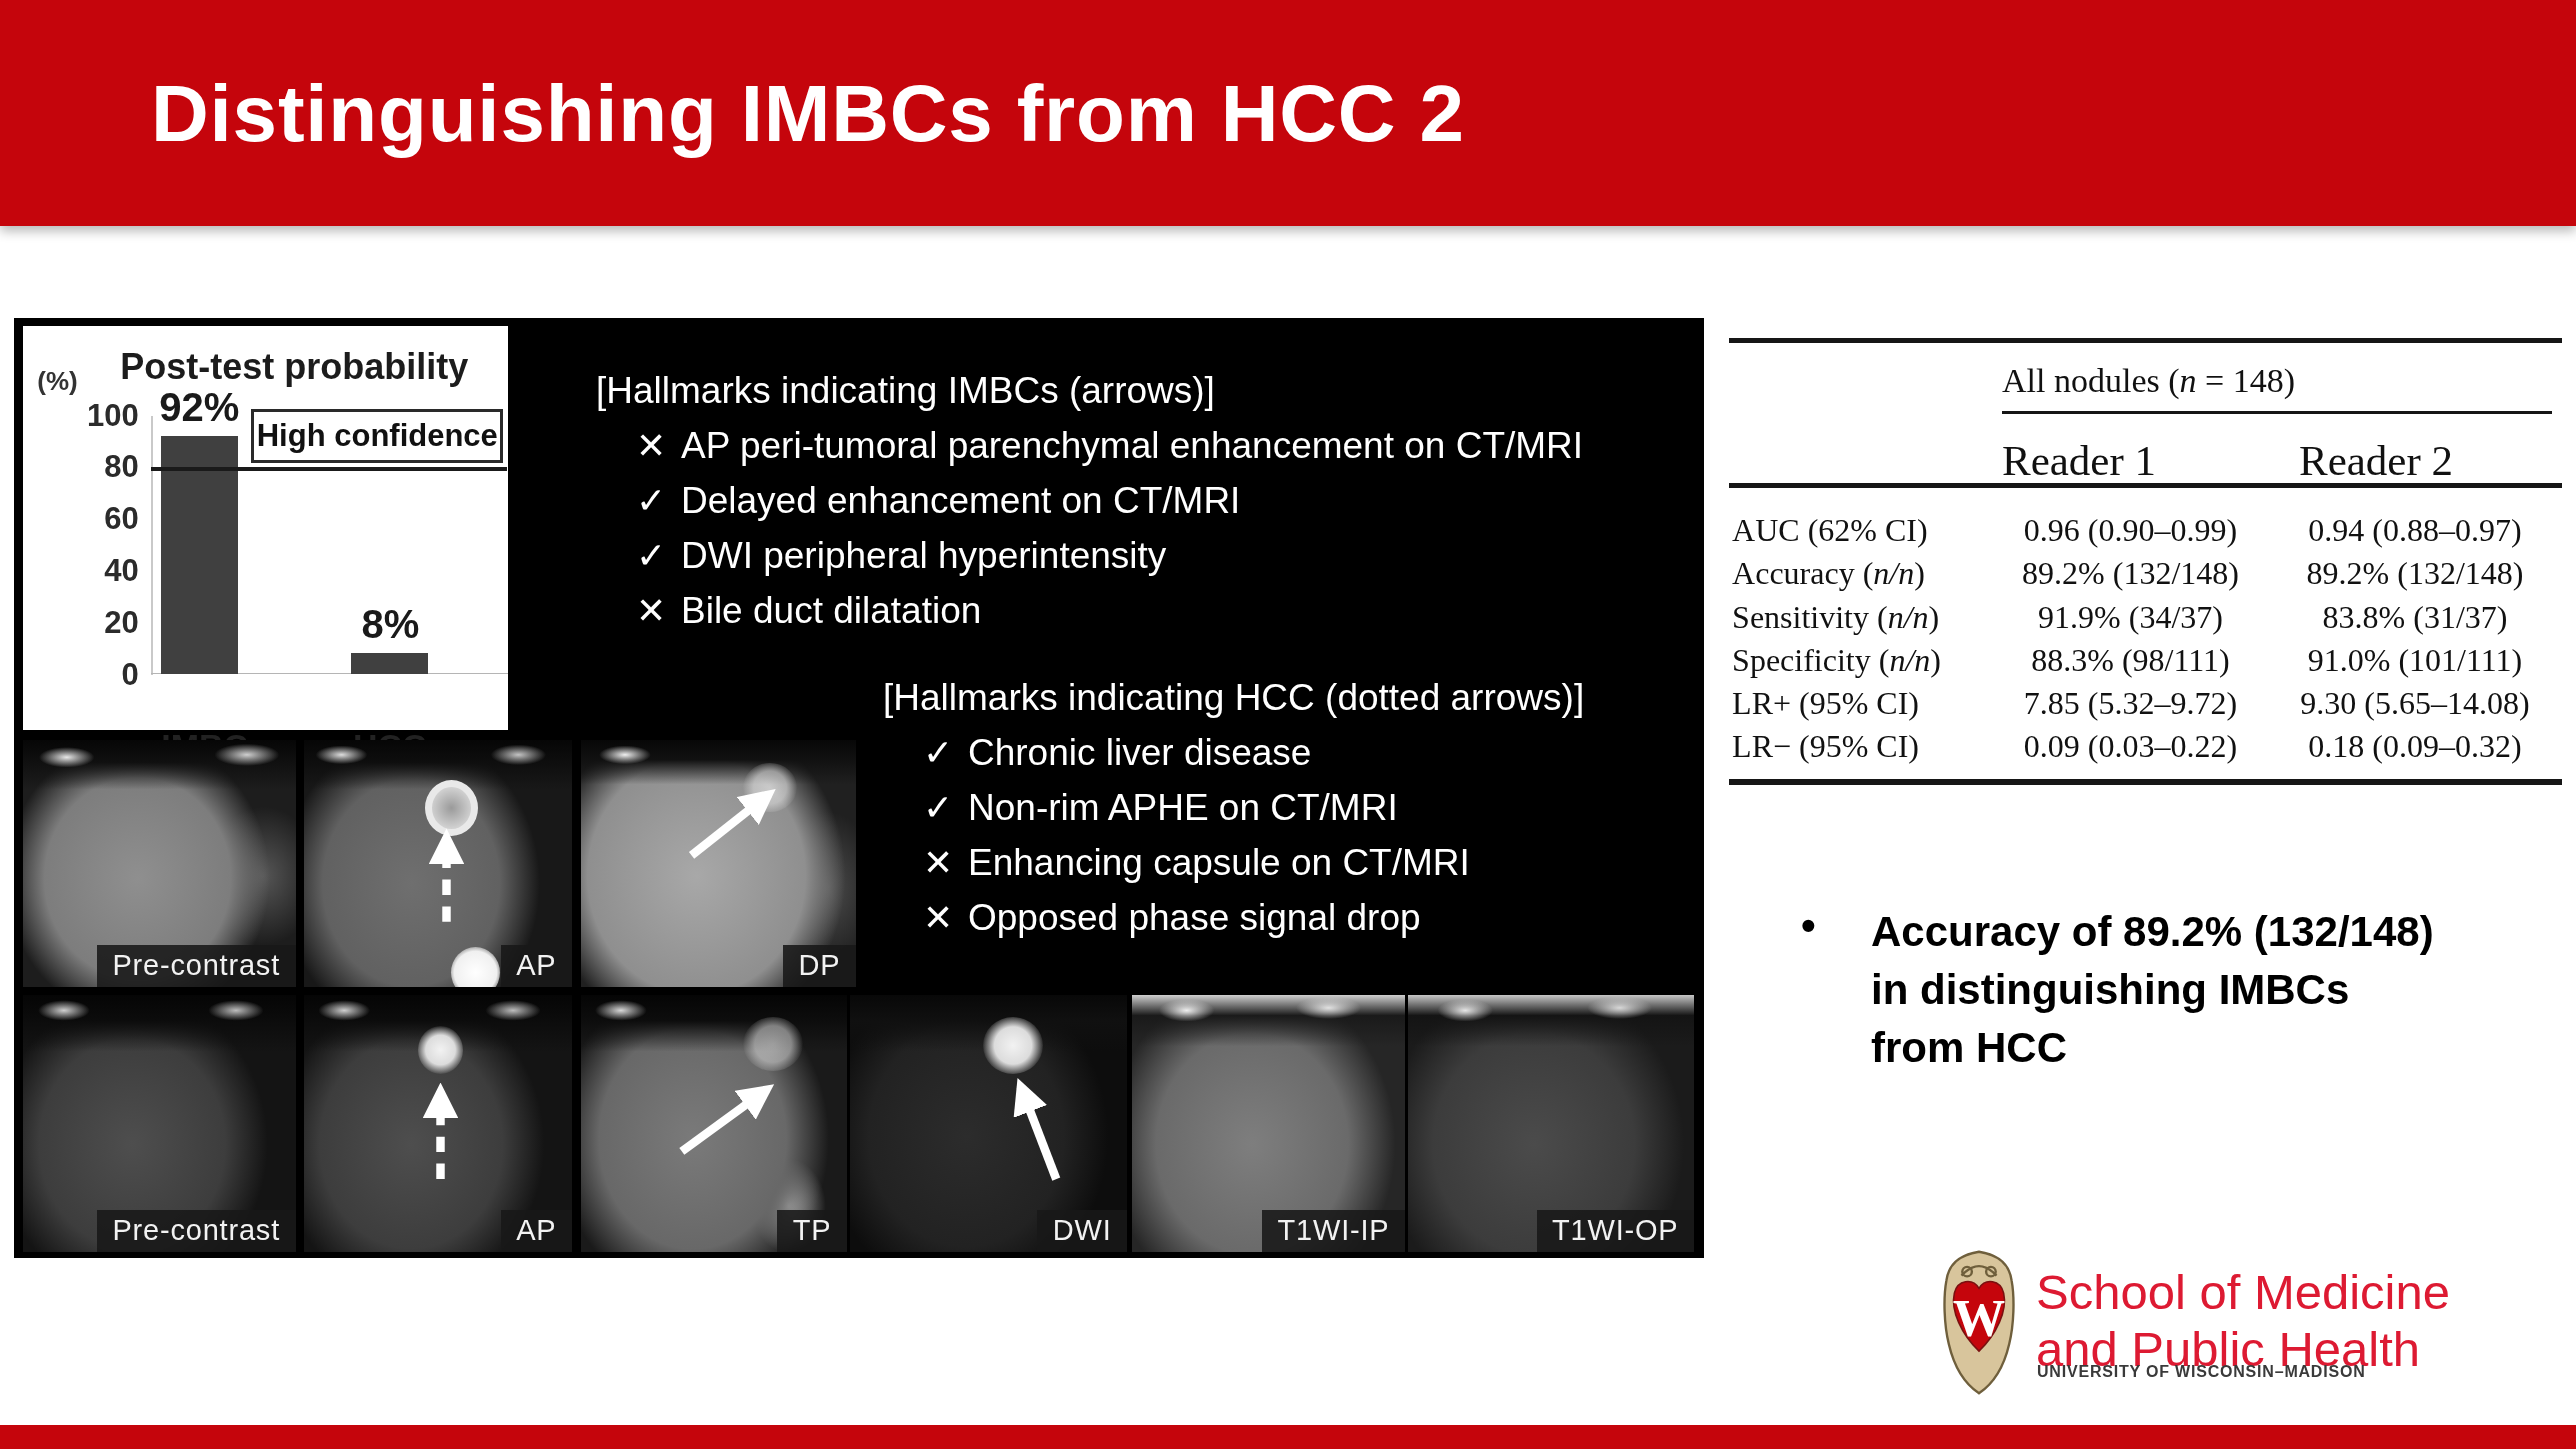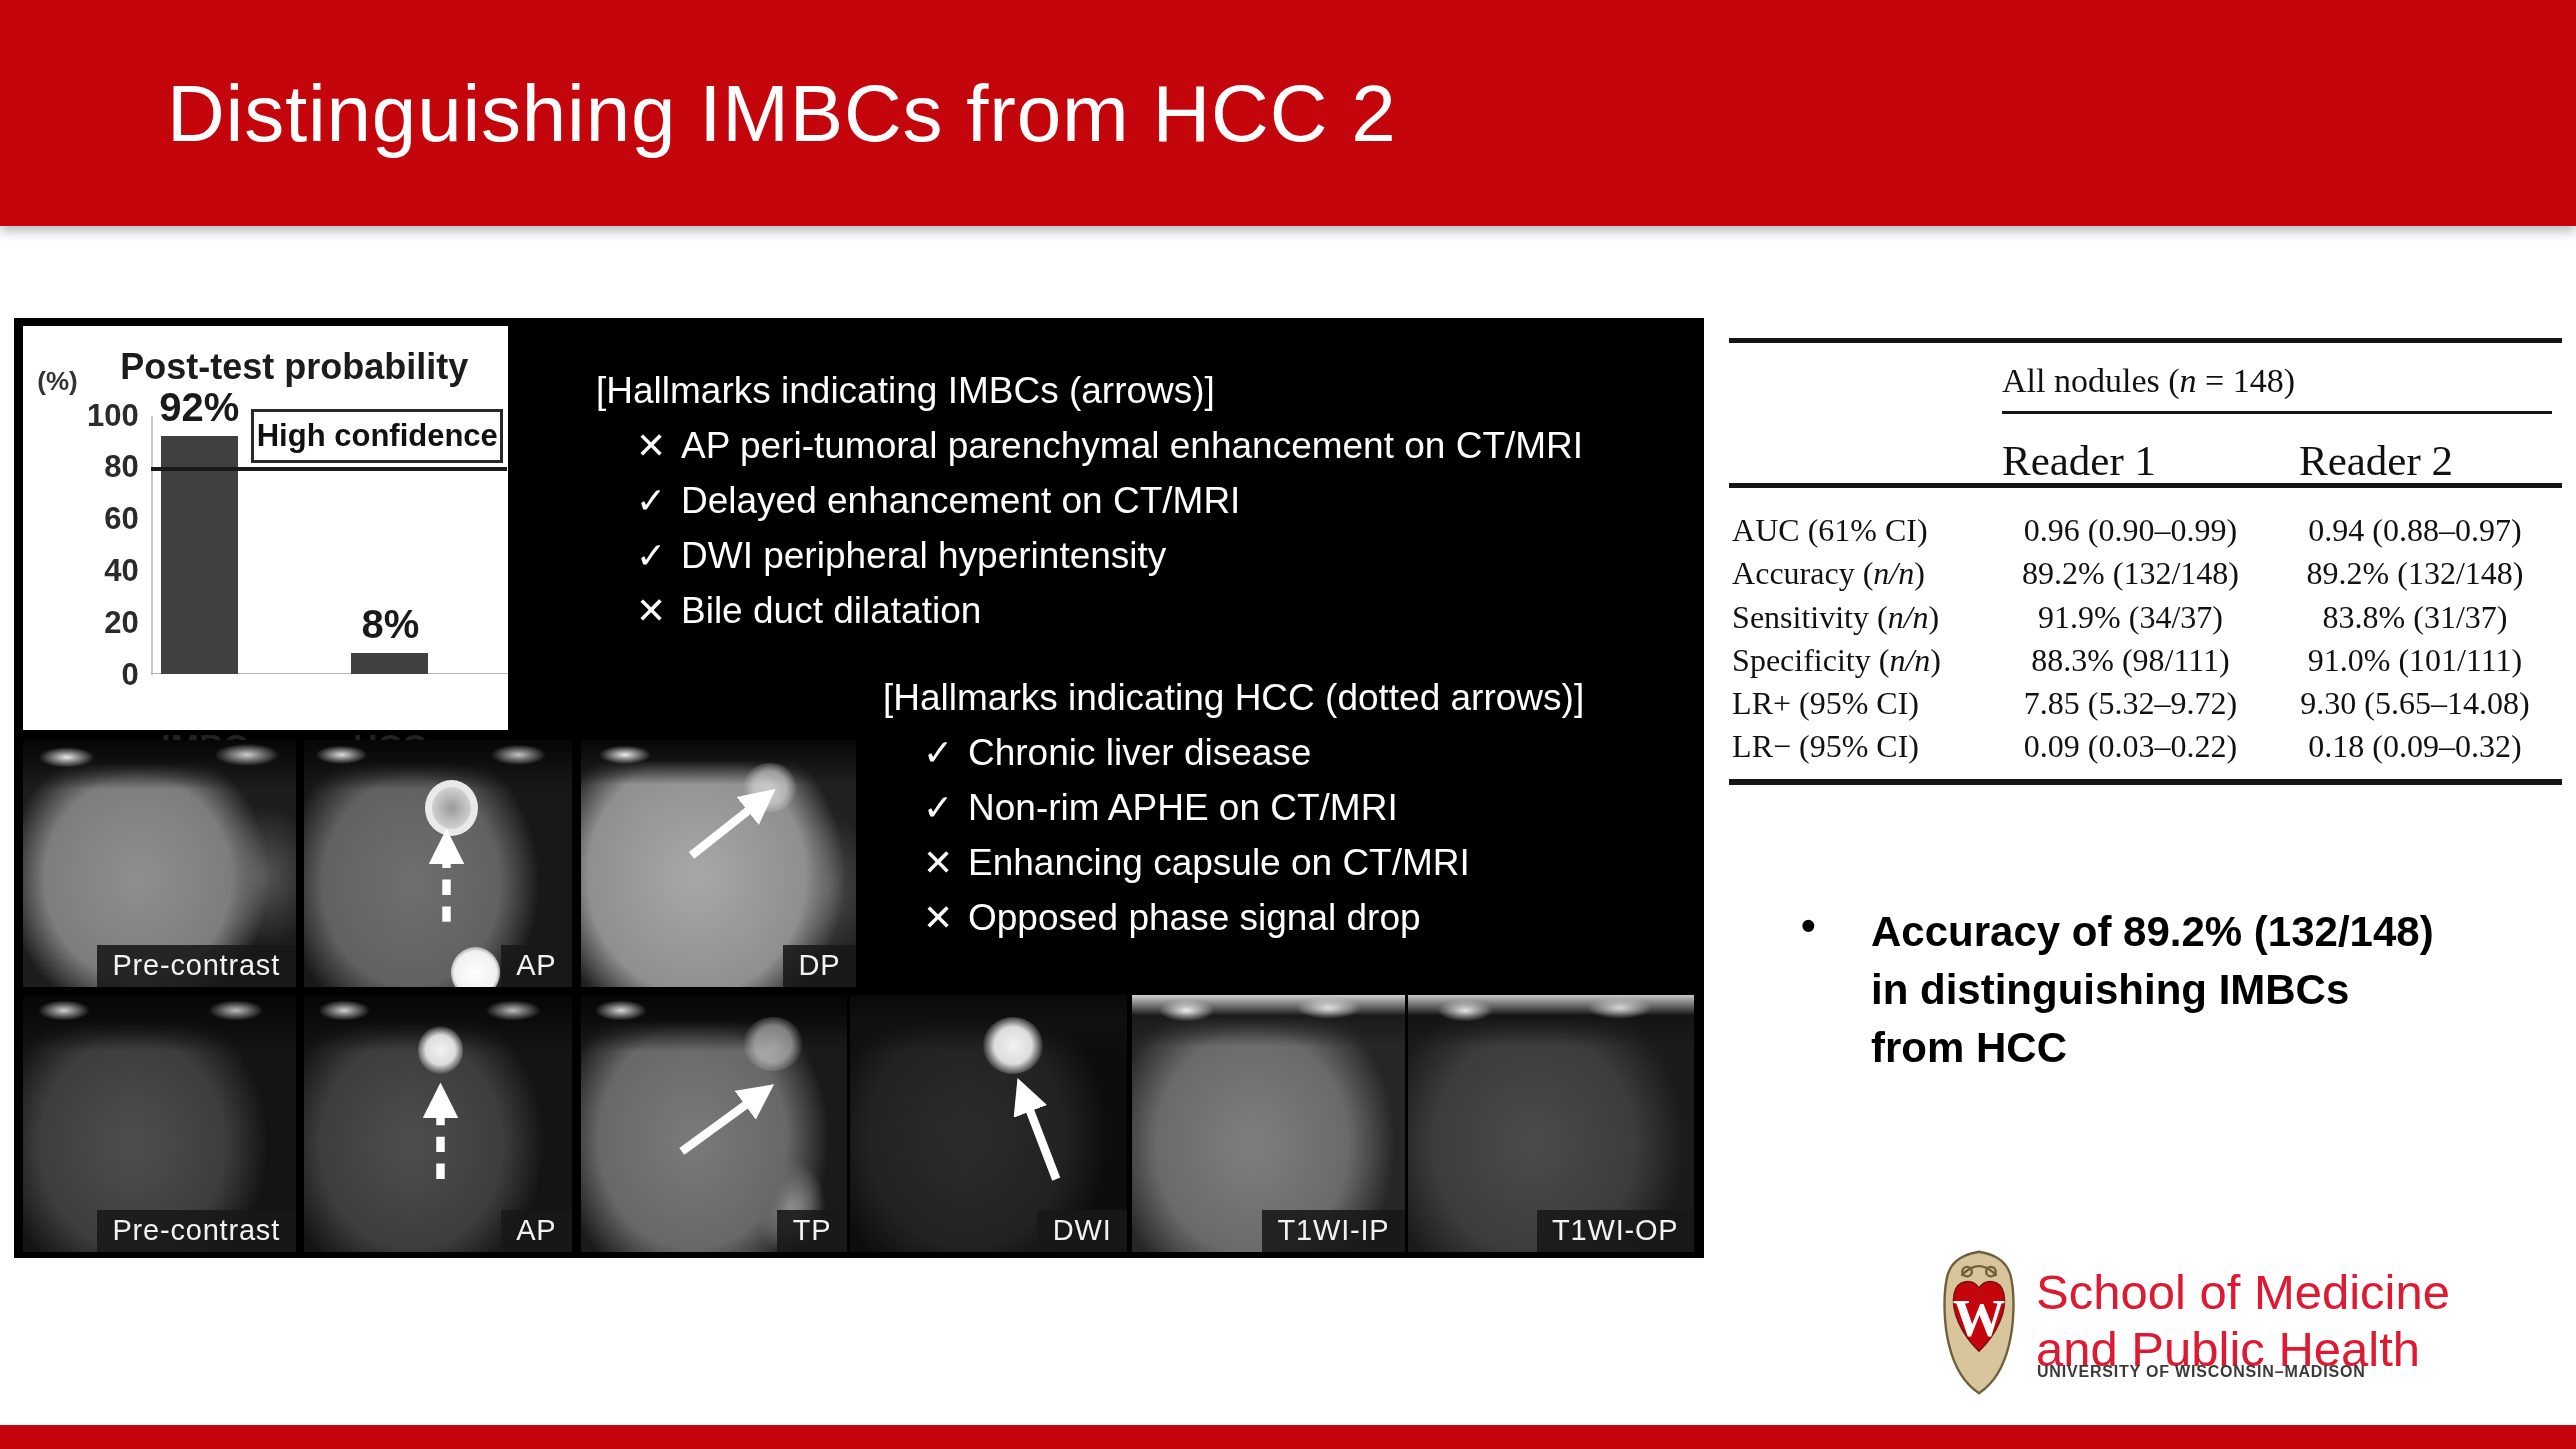--- a/index.html
+++ b/index.html
@@ -2,22 +2,22 @@
 <html style="font-size:12.4px"><head>
 <meta charset="utf-8">
 <style>
   html,body{margin:0;padding:0;background:#888;}
   .slide{position:relative;width:2576px;height:1449px;background:#ffffff;overflow:hidden;
          font-family:"Liberation Sans",sans-serif;}
 
   
   .header{position:absolute;left:0;top:0;width:2576px;height:226px;background:#c5050c;
           box-shadow:0 6.2px 10.8px rgba(0,0,0,0.28);}
-  .header .title{position:absolute;left:167px;top:68px;color:#ffffff;font-size:80px;
-                 font-weight:400;letter-spacing:0.8px;white-space:nowrap;text-align:right;}
+  .header .title{position:absolute;left:151px;top:68px;color:#ffffff;font-size:80px;
+                 font-weight:700;letter-spacing:0.8px;white-space:nowrap;text-align:right;}
   .footer{position:absolute;left:0;top:1425px;width:2576px;height:24px;background:#c5050c;}
 
   
   .figure{position:absolute;left:14px;top:318px;width:1690px;height:940px;background:#000;}
 
   
   .chart{position:absolute;left:9.3px;top:7.7px;width:485px;height:404px;background:#fff;color:#222;}
   .chart-title{position:absolute;left:70px;top:20px;width:402px;text-align:center;
                font-size:36px;font-weight:700;color:#1c1c1c;}
   .chart-unit{position:absolute;left:14px;top:40px;font-size:26px;font-weight:700;color:#333;}
@@ -238,21 +238,21 @@
 
   <div class="rtable">
     <div class="rule top"></div>
     <div class="th-group"><span>All nodules (</span><span class="it">n</span><span> = 148)</span></div>
     <div class="rule partial"></div>
     <div class="th-col r1">Reader 1</div>
     <div class="th-col r2">Reader 2</div>
     <div class="rule mid"></div>
 
     <div class="trow" style="top:184px;">
-      <span class="lbl"><span>AUC (61% CI)</span><span class="it"></span><span></span></span>
+      <span class="lbl"><span>AUC (62% CI)</span><span class="it"></span><span></span></span>
       <span class="v1">0.96 (0.90–0.99)</span>
       <span class="v2">0.94 (0.88–0.97)</span>
     </div>
     <div class="trow" style="top:227px;">
       <span class="lbl"><span>Accuracy (</span><span class="it">n/n</span><span>)</span></span>
       <span class="v1">89.2% (132/148)</span>
       <span class="v2">89.2% (132/148)</span>
     </div>
     <div class="trow" style="top:271px;">
       <span class="lbl"><span>Sensitivity (</span><span class="it">n/n</span><span>)</span></span>

